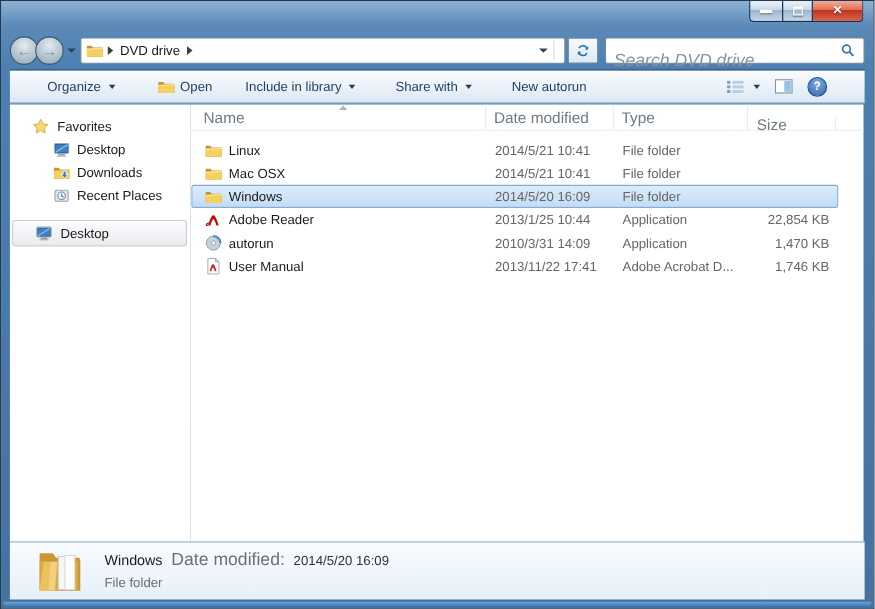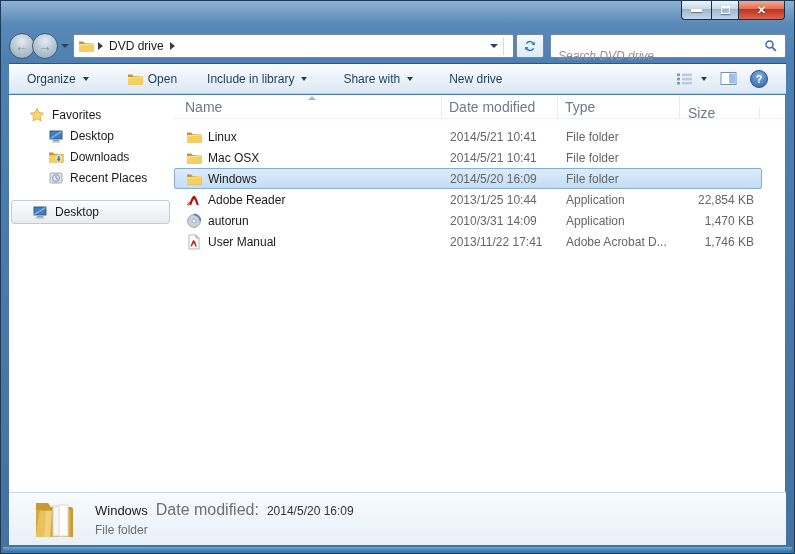--- a/index.html
+++ b/index.html
@@ -35,27 +35,27 @@
   .crumb { display:flex; align-items:center; gap:6px; padding:2px 4px; }
   .tri-r { width:0; height:0; border-left:5px solid #3c3c3c; border-top:4px solid transparent; border-bottom:4px solid transparent; }
   .crumb-text { font-size:12px; color:#1a1a1a; }
   .addr-spacer { flex:1; }
   .addr-sep { width:1px; height:18px; background:#d4dde5; margin:0 5px; }
   .refresh-btn { width:28px; height:24px; margin-left:2px; border:1px solid #71889d; border-radius:2px;
     background:linear-gradient(#f6fafd,#dcea f5); background:linear-gradient(#f6fafd,#dceaf5);
     display:flex; align-items:center; justify-content:center; }
   .searchbox { width:236px; height:24px; margin-left:6px; background:#fff; border:1px solid #71889d; border-radius:2px;
     display:flex; align-items:center; padding:0 7px; }
-  .search-ph { flex:1; font-size:12px; font-style:italic; color:#8d9299;margin-top:20px; }
+  .search-ph { flex:1; font-size:16px; font-style:italic; color:#8d9299;margin-top:20px; }
 
   
   .toolbar { position:absolute; top:62px; left:8px; right:8px; height:31px;
     background:linear-gradient(#fafcfe,#e9f1f9 55%,#dde9f4);
     border-top:1px solid #335577; border-bottom:1px solid #b9cada;
-    display:flex; align-items:center; padding:0 18px; font-size:12px; color:#1e3c5c; }
+    display:flex; align-items:center; padding:0 34px; font-size:12px; color:#1e3c5c; }
   .tb-item { display:flex; align-items:center; gap:5px; cursor:default; }
   .tb-caret { width:0; height:0; border-top:4px solid #1e3c5c; border-left:3.5px solid transparent; border-right:3.5px solid transparent; margin-left:2px; }
   .tb-right { margin-left:auto; display:flex; align-items:center; gap:13px; }
   .help-icon { width:18px; height:18px; border-radius:50%; background:radial-gradient(circle at 50% 30%,#7fb0e0,#2d63a8);
     color:#fff; font-weight:bold; font-size:11px; display:flex; align-items:center; justify-content:center; border:1px solid #24528c; }
 
   
   .sidebar { position:absolute; left:8px; top:94px; width:164px; bottom:61px; background:#fff; font-size:12px; color:#1a1a1a; }
   .sb-group { display:flex; align-items:center; gap:7px; height:21px; margin-top:9px; padding-left:20px; }
   .sb-item { display:flex; align-items:center; gap:6px; height:21px; padding-left:39px; cursor:default; }
@@ -173,21 +173,21 @@
     </div>
     <div class="tb-item" style="margin-left:30px;">
       <span>Include in library</span>
       <span class="tb-caret"></span>
     </div>
     <div class="tb-item" style="margin-left:36px;">
       <span>Share with</span>
       <span class="tb-caret"></span>
     </div>
     <div class="tb-item" style="margin-left:36px;">
-      <span>New drive</span>
+      <span>New autorun</span>
     </div>
 
     <div class="tb-right">
       <div class="tb-item">
         <svg style="width:18px;height:14px;" viewBox="0 0 18 14">
           <rect x="1" y="1.5" width="3" height="2.6" fill="#7f9db8"></rect>
             <rect x="6" y="1.5" width="10" height="2.6" fill="#b9cdde"></rect>
           <rect x="1" y="5.7" width="3" height="2.6" fill="#7f9db8"></rect>
             <rect x="6" y="5.7" width="10" height="2.6" fill="#b9cdde"></rect>
           <rect x="1" y="9.9" width="3" height="2.6" fill="#7f9db8"></rect>

